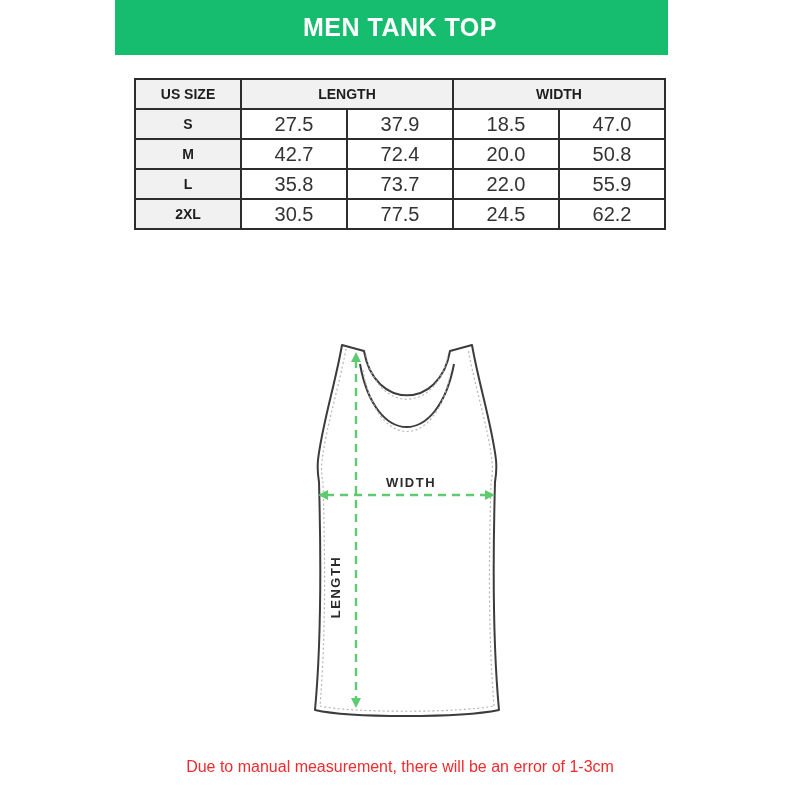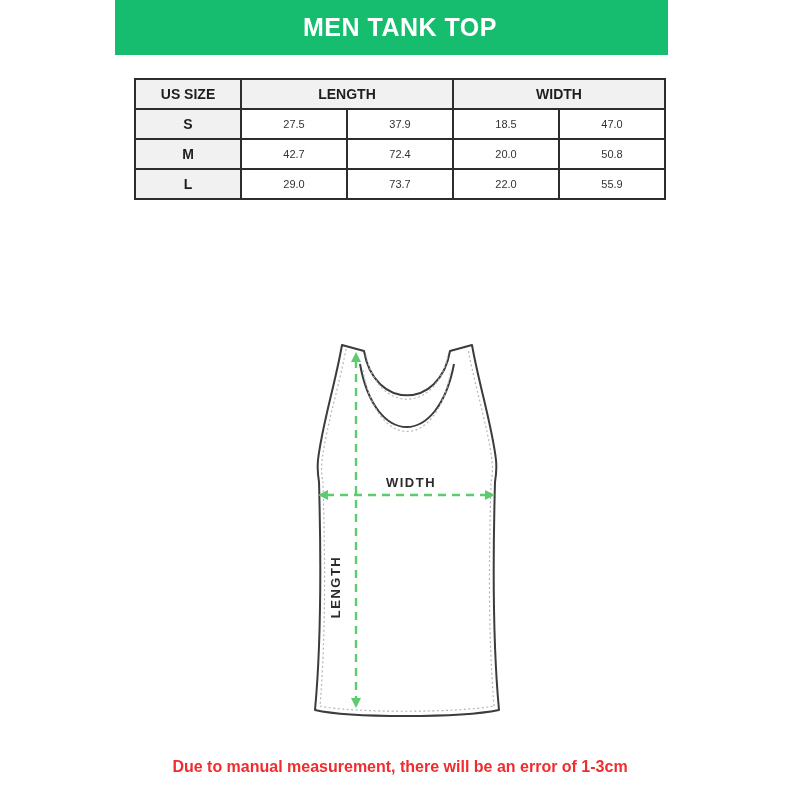--- a/index.html
+++ b/index.html
@@ -17,37 +17,37 @@
   }
   
   table.size-table {
     position:absolute; left:134px; top:78px; width:532px;
     border-collapse:collapse; table-layout:fixed; text-align:center;
   }
   .size-table th, .size-table td {
     border:2px solid #2d2d2d; height:28px; padding:0; background:#ffffff;
   }
   .size-table th { font-size:14px; font-weight:bold; color:#1e1e1e; }
-  .size-table td { font-size:11px; font-weight:normal; color:#333333; }
+  .size-table td { font-size:20px; font-weight:normal; color:#333333; }
   .size-table .gray { background:#f1f1f1; }
   
   .diagram { position:absolute; left:280px; top:330px; width:250px; height:400px; }
   .outline { fill:#ffffff; stroke:#3c3c3c; stroke-width:2; stroke-linejoin:round; }
   .nofill  { fill:none; }
   .seam    { fill:none; stroke:#b5b5b5; stroke-width:1.2; stroke-dasharray:2 2.5; }
   .dash    { stroke:#5ecb71; stroke-width:2.4; stroke-dasharray:8 6; fill:none; }
   .ah      { fill:#5ecb71; stroke:none; }
   .dim-label {
     font-family:"Liberation Sans", sans-serif; font-size:13px; font-weight:bold;
     fill:#2b2b2b; letter-spacing:1.5px;
   }
   
   .note {
     position:absolute; left:0; top:758px; width:800px; text-align:center;
-    color:#f12b2e; font-size:16px; font-weight:bold;
+    color:#f12b2e; font-size:16px; font-weight:normal;
   }
 </style>
 </head>
 <body>
 
 <div class="page">
 
   <div class="banner">
     <h1 class="title">MEN TANK TOP</h1>
   </div>
@@ -77,24 +77,31 @@
       </tr>
       <tr>
         <th class="gray">M</th>
         <td>42.7</td>
         <td>72.4</td>
         <td>20.0</td>
         <td>50.8</td>
       </tr>
       <tr>
         <th class="gray">L</th>
-        <td>29.0</td>
+        <td>35.8</td>
         <td>73.7</td>
         <td>22.0</td>
         <td>55.9</td>
+      </tr>
+      <tr>
+        <th class="gray">2XL</th>
+        <td>30.5</td>
+        <td>77.5</td>
+        <td>24.5</td>
+        <td>62.2</td>
       </tr>
     </tbody>
   </table>
 
   <svg class="diagram" viewBox="0 0 250 400">
 
     <path class="outline" d="M62,15
          C55,55 42,95 38,130
          C37,140 38,146 39,152
          C41,225 42,305 35,380

